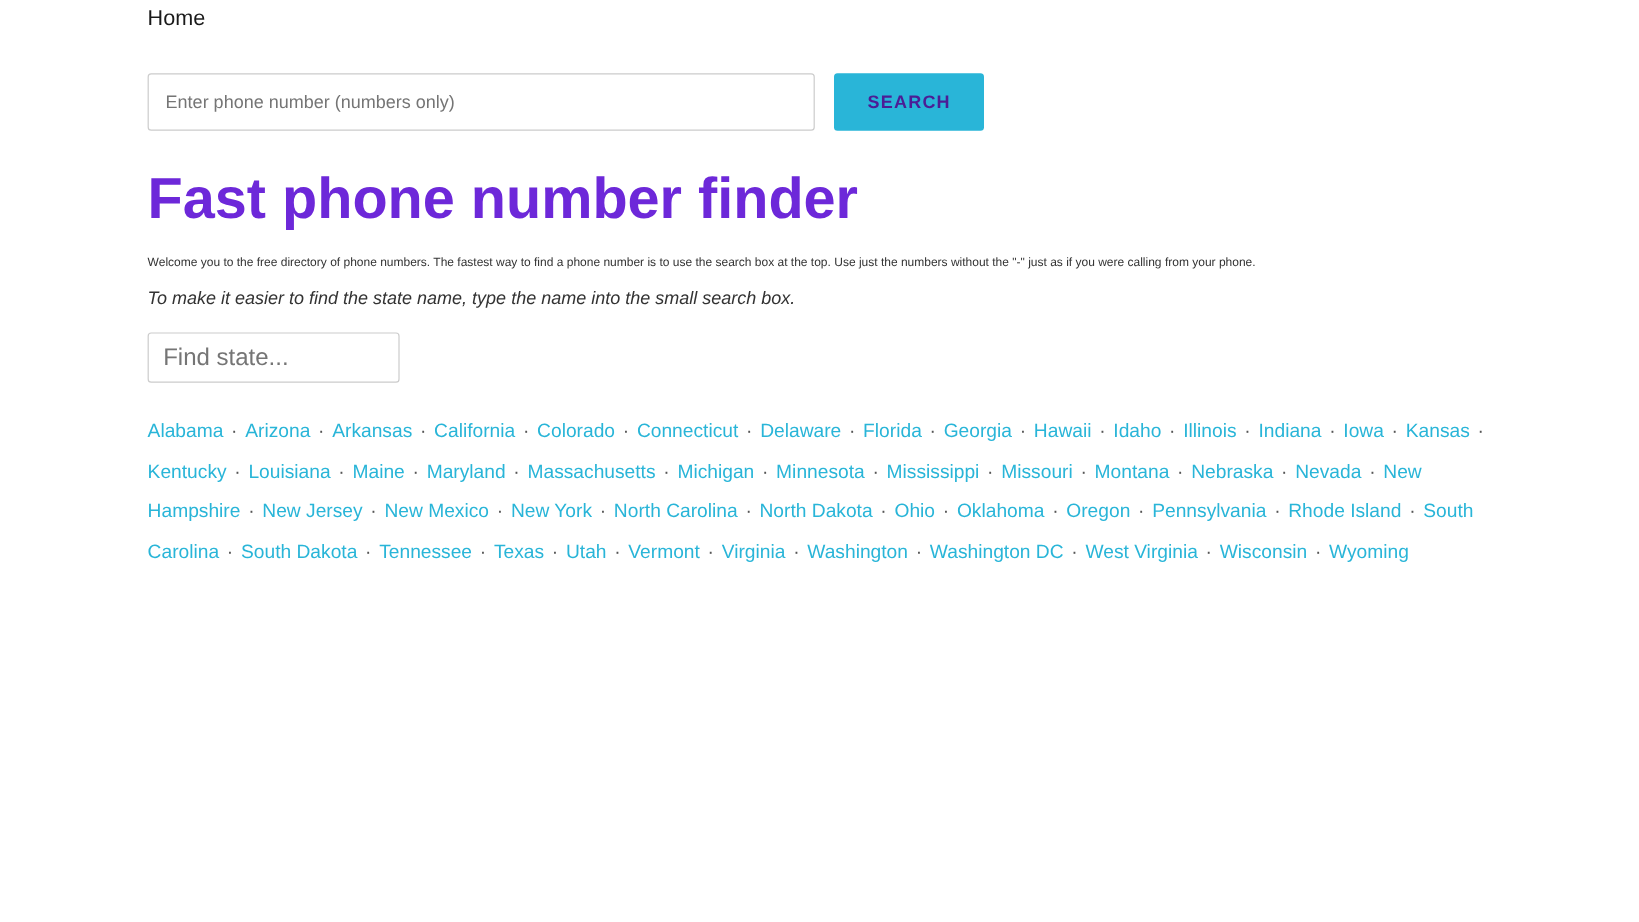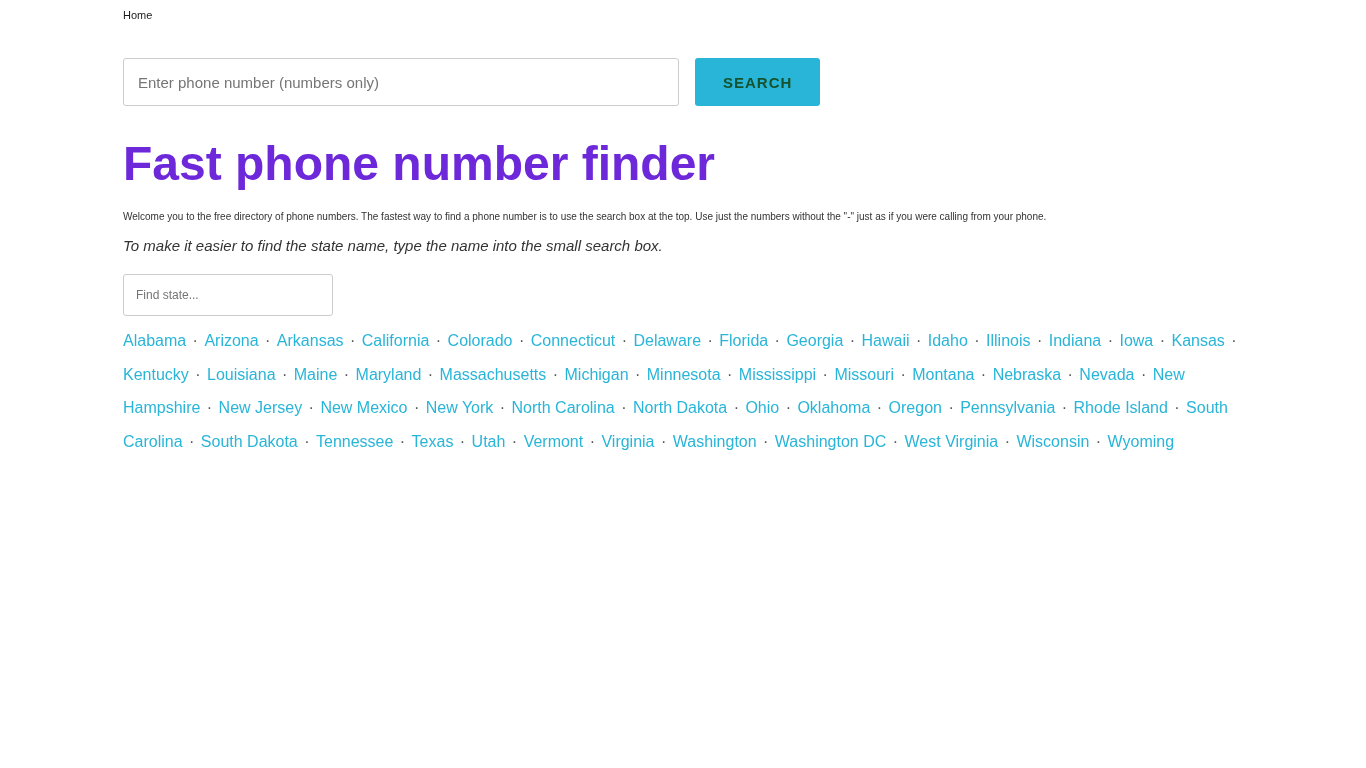--- a/index.html
+++ b/index.html
@@ -29,21 +29,21 @@
       font-weight: bold;
       color: #1a1a1a;
       letter-spacing: -1px;
     }
     .nav {
       padding: 5px 0 15px 0;
     }
     .nav a {
       color: #1a1a1a;
       text-decoration: none;
-      font-size: 11px;
+      font-size: 18px;
     }
     .search-bar {
       display: flex;
       align-items: center;
       gap: 16px;
       margin: 20px 0 30px 0;
     }
     .search-input {
       width: 556px;
       height: 48px;
@@ -51,21 +51,21 @@
       border-radius: 3px;
       padding: 0 14px;
       font-size: 15px;
       color: #aaa;
       outline: none;
     }
     .search-button {
       height: 48px;
       padding: 0 28px;
       background: #29b5d8;
-      color: #14532d;
+      color: #4c1d95;
       font-size: 15px;
       font-weight: bold;
       border: none;
       border-radius: 3px;
       cursor: pointer;
       letter-spacing: 1px;
     }
     .main-title {
       font-size: 48px;
       font-weight: bold;
@@ -84,24 +84,24 @@
       color: #333;
       margin-bottom: 20px;
       font-style: italic;
     }
     .state-search {
       width: 210px;
       height: 42px;
       border: 1px solid #cccccc;
       border-radius: 3px;
       padding: 0 12px;
-      font-size: 12px;
+      font-size: 20px;
       color: #aaa;
       outline: none;
-      margin-bottom: 8px;
+      margin-bottom: 24px;
     }
     .states-list {
       font-size: 16px;
       line-height: 2.1;
       color: #333;
     }
     .states-list a {
       color: #29b5d8;
       text-decoration: none;
     }

